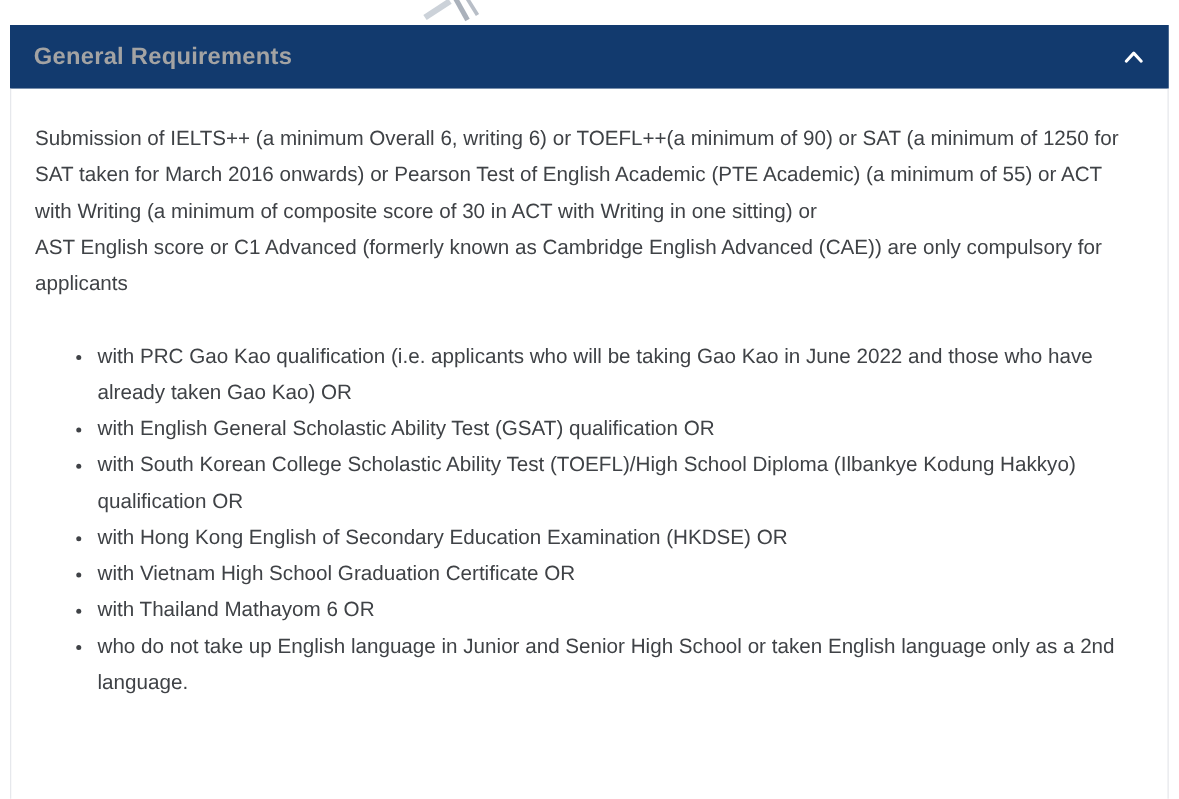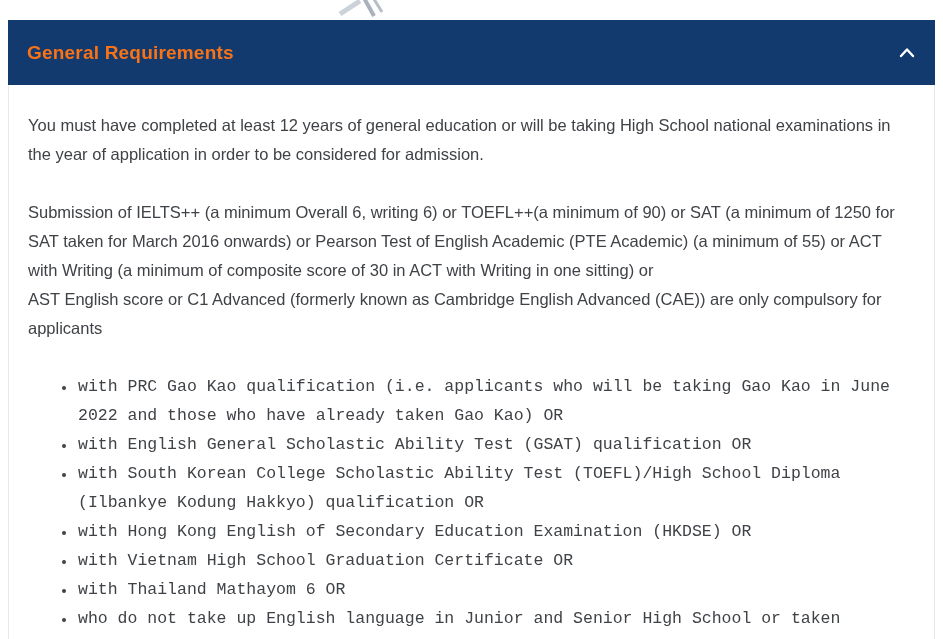--- a/index.html
+++ b/index.html
@@ -24,23 +24,23 @@
 
   .accordion {
     position: absolute;
     left: 8px;
     top: 20px;
     width: 927px;
   }
 
   .accordion-header {
     box-sizing: border-box;
-    height: 65px;
+    height: 51px;
     background: #123a6e;
-    color: #f97316;
+    color: #a3a3a3;
     display: flex;
     align-items: center;
     justify-content: space-between;
     padding: 0 20px 0 19px;
     cursor: pointer;
   }
 
   .accordion-title {
     font-size: 19px;
     font-weight: 700;
@@ -66,21 +66,20 @@
     white-space: pre-line; 
   }
 
   .accordion-body ul {
     margin: 21px 0 0 0;
     padding-left: 48px;
   }
 
   .accordion-body li {
     padding-left: 2px;
-    font-family: Liberation Mono, monospace;
   }
 
   .accordion-body li::marker {
     font-size: 13px;
     color: #3f4246;
   }
 </style>
 </head>
 <body>
 
@@ -98,21 +97,20 @@
   <div class="accordion-header">
     <span class="accordion-title">General Requirements</span>
     <span class="chevron">
       <svg width="16" height="11" viewBox="0 0 16 11">
         <polyline points="2,9 8,2.5 14,9" fill="none" stroke="#ffffff" stroke-width="2.4" stroke-linecap="round" stroke-linejoin="round"></polyline>
       </svg>
     </span>
   </div>
 
   <div class="accordion-body">
-    <p>You must have completed at least 12 years of general education or will be taking High School national examinations in the year of application in order to be considered for admission.</p>
 
     <p>Submission of IELTS++ (a minimum Overall 6, writing 6) or TOEFL++(a minimum of 90) or SAT (a minimum of 1250 for SAT taken for March 2016 onwards) or Pearson Test of English Academic (PTE Academic) (a minimum of 55) or ACT with Writing (a minimum of composite score of 30 in ACT with Writing in one sitting) or
 AST English score or C1 Advanced (formerly known as Cambridge English Advanced (CAE)) are only compulsory for applicants</p>
 
     <ul>
       <li>with PRC Gao Kao qualification (i.e. applicants who will be taking Gao Kao in June 2022 and those who have already taken Gao Kao) OR</li>
       <li>with English General Scholastic Ability Test (GSAT) qualification OR</li>
       <li>with South Korean College Scholastic Ability Test (TOEFL)/High School Diploma (Ilbankye Kodung Hakkyo) qualification OR</li>
       <li>with Hong Kong English of Secondary Education Examination (HKDSE) OR</li>
       <li>with Vietnam High School Graduation Certificate OR</li>

